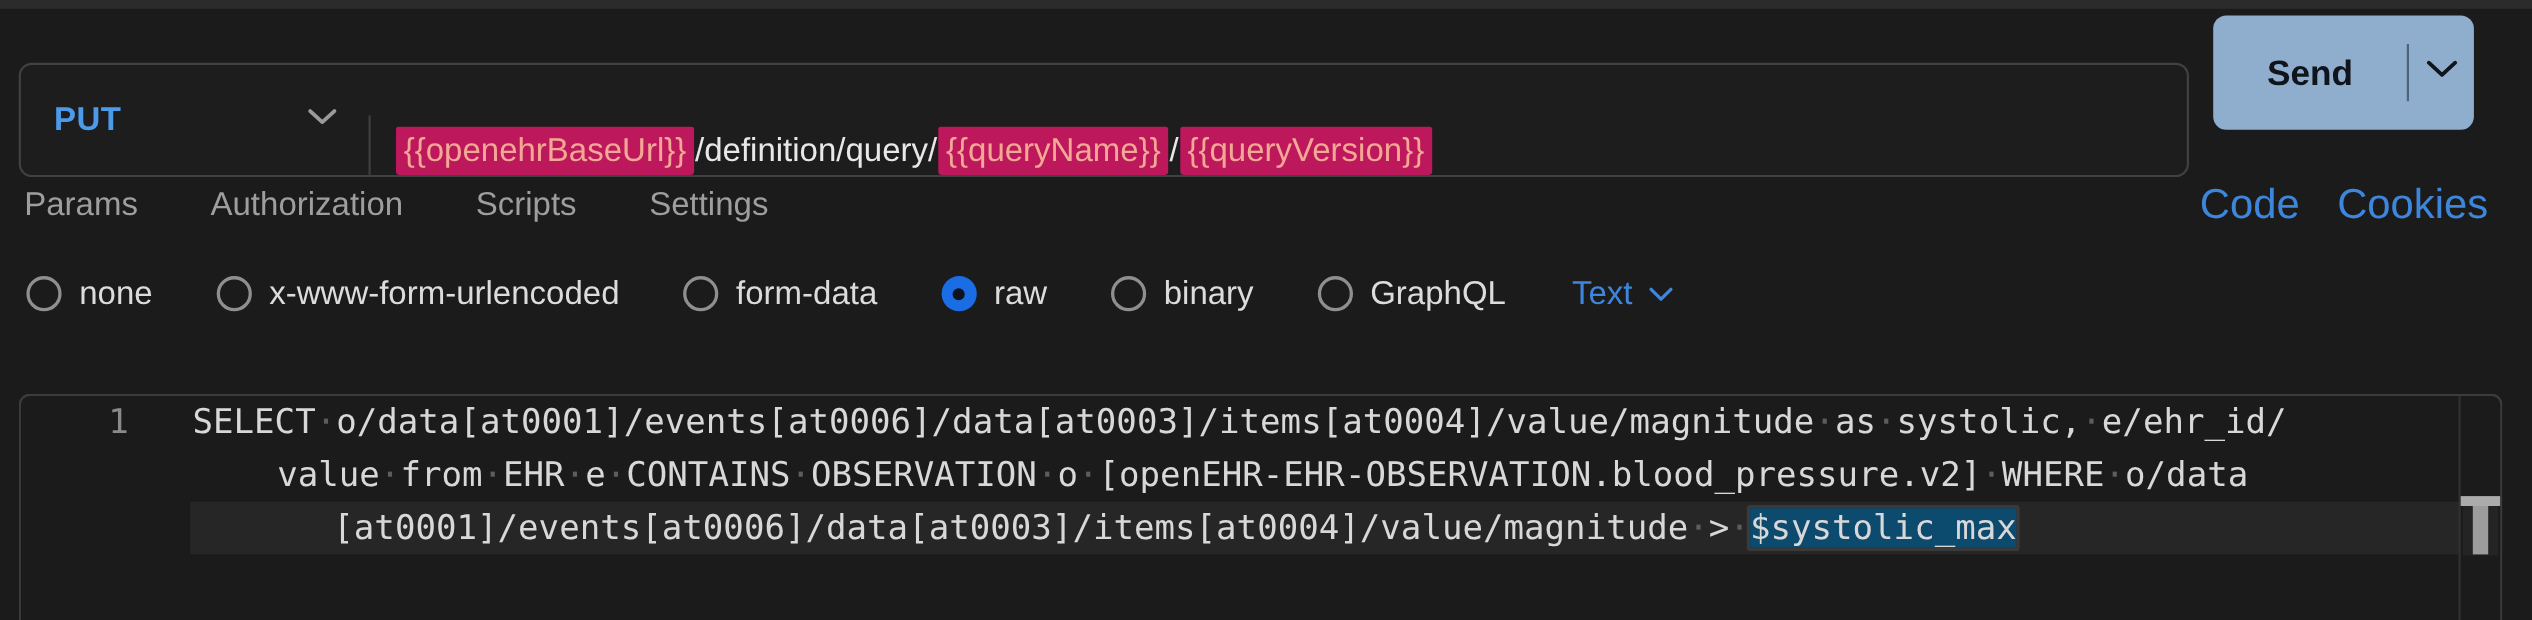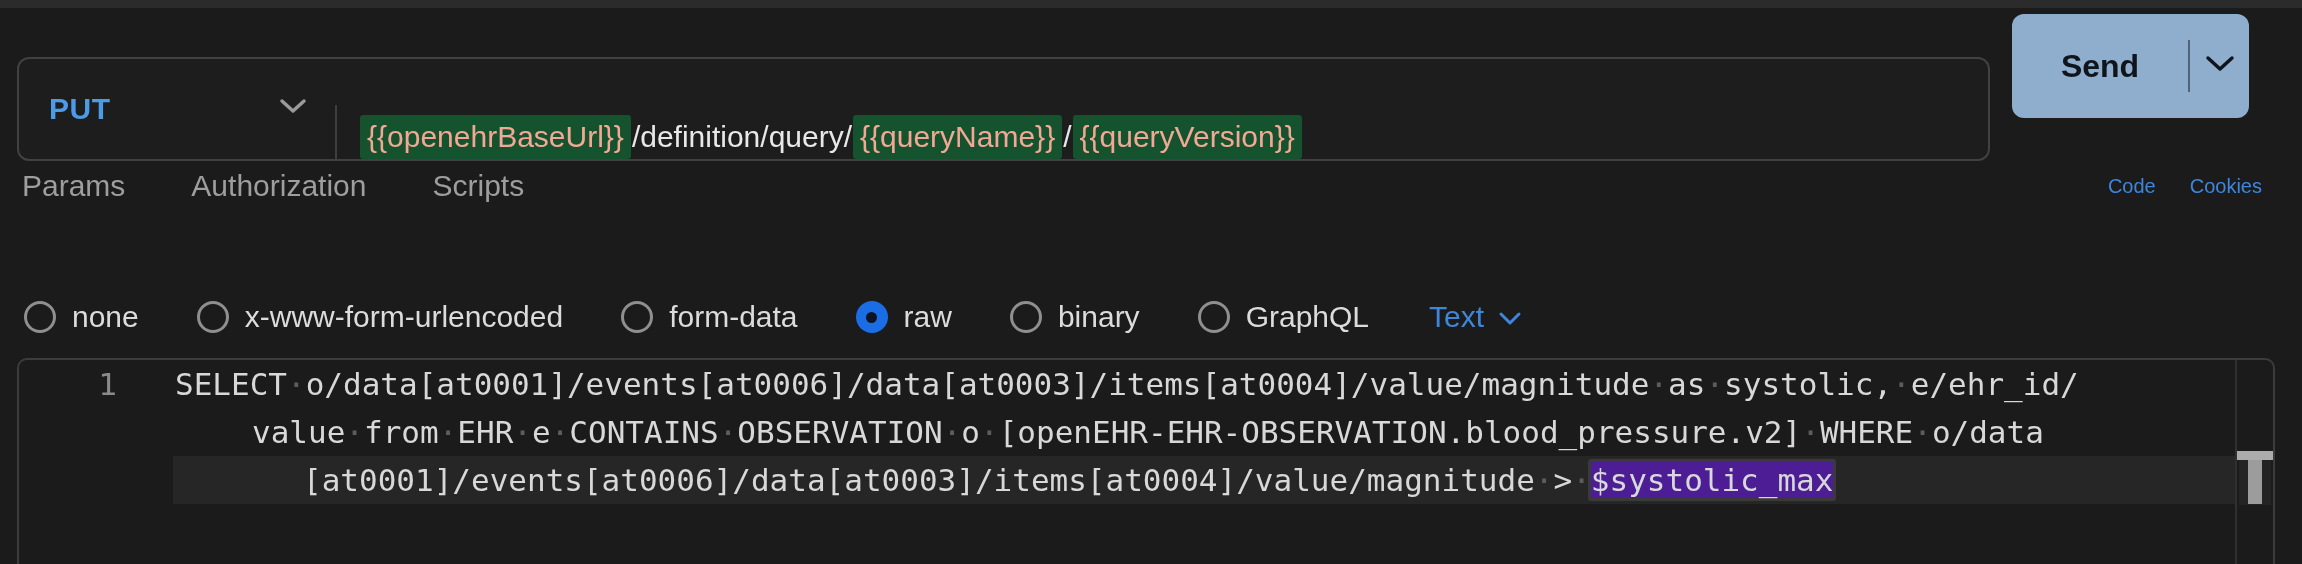--- a/index.html
+++ b/index.html
@@ -22,21 +22,21 @@
     width:316px; padding:0 28px 0 30px; box-sizing:border-box; height:100%;
     cursor:pointer;
   }
   .method-label { color:#4C9BE8; font-size:30px; font-weight:bold; letter-spacing:.5px; }
   .url-divider { width:2px; height:54px; background:#3e3e3e; flex:none; }
   .url-field {
     flex:1; display:flex; align-items:center; padding-left:22px;
     font-size:30px; color:#e8e8e8; white-space:pre; overflow:hidden;
   }
   .url-var {
-    background:#14532d; color:#F2A894; padding:5px 7px; border-radius:3px; margin:0 1px;
+    background:#be185d; color:#F2A894; padding:5px 7px; border-radius:3px; margin:0 1px;
   }
 
   
   .send-btn {
     position:absolute; left:2012px; top:14px; width:237px; height:104px;
     background:#8FAECE; border-radius:12px; display:flex; align-items:center;
   }
   .send-main {
     width:176px; height:100%; display:flex; align-items:center; justify-content:center;
     font-size:32px; font-weight:bold; color:#10141B; cursor:pointer;
@@ -55,28 +55,28 @@
   }
   .tab .count { color:#42A169; }
   .tab.active { color:#EDEDED; }
   .tab .underline {
     position:absolute; left:-4px; right:-4px; bottom:12px; height:6px;
     border-radius:3px; background:#9EB7CE;
   }
   .tab .dot { width:18px; height:18px; border-radius:50%; background:#26B551; }
   .header-links {
     position:absolute; top:130px; right:40px; height:112px;
-    display:flex; align-items:center; gap:34px; color:#3E86DB; font-size:20px;
+    display:flex; align-items:center; gap:34px; color:#3E86DB; font-size:38px;
   }
   .header-links span { cursor:pointer; }
 
   
   .body-types {
     position:absolute; top:250px; left:24px; height:84px;
-    display:flex; align-items:flex-end; gap:58px; font-size:30px; color:#DCDCDC;
+    display:flex; align-items:flex-start; gap:58px; font-size:30px; color:#DCDCDC;
   }
   .radio { display:flex; align-items:center; gap:16px; cursor:pointer; white-space:pre; }
   .radio-circle {
     width:32px; height:32px; border-radius:50%;
     border:3px solid #8f8f8f; box-sizing:border-box; flex:none; position:relative;
   }
   .radio-circle.selected { border:none; background:#1A6DE5; }
   .radio-circle.selected::after {
     content:""; position:absolute; left:50%; top:50%; width:11px; height:11px;
     margin:-5.5px 0 0 -5.5px; border-radius:50%; background:#0D1320;
@@ -96,21 +96,21 @@
   .code-line { position:relative; height:48px; line-height:48px; white-space:pre; }
   .code-line .num { position:absolute; left:0; top:0; width:98px; text-align:right; color:#8a8a8a; }
   .code-line .txt { position:absolute; top:0; z-index:1; }
   .l1 .txt { left:156px; }
   .l2 .txt { left:233px; }
   .l3 .txt { left:284px; }
   .code-line.current::before {
     content:""; position:absolute; left:154px; right:36px; top:0; bottom:0;
     background:#262626;
   }
-  .tok-hl { background:#4c1d95; box-shadow:0 0 0 3px #3A3A3A; border-radius:1px;text-align:right; }
+  .tok-hl { background:#0c4a6e; box-shadow:0 0 0 3px #3A3A3A; border-radius:1px;text-align:right; }
   .ws { color:#5D5D5D; }
 
   .ruler-band  { position:absolute; right:2px;  width:32px; top:95px;  height:50px; background:#242424; }
   .cursor-cap  { position:absolute; right:0;    width:36px; top:91px;  height:9px;  background:#ABABAB; }
   .thumb-stem  { position:absolute; right:11px; width:14px; top:100px; height:44px; background:#9C9C9C; cursor:pointer; }
 </style>
 </head>
 <body>
 
 <div id="app">
@@ -142,20 +142,21 @@
             <polyline points="3,3 15,14 27,3" stroke="#10141B" stroke-width="3.5" fill="none" stroke-linecap="round" stroke-linejoin="round"></polyline>
           </svg>
       </span>
     </div>
   </div>
 
   <div class="tabs">
     <div class="tab"><span>Params</span></div>
     <div class="tab"><span>Authorization</span></div>
     <div class="tab"><span>Scripts</span></div>
+    <div class="tab"><span>Settings</span></div>
   </div>
   <div class="header-links">
     <span>Code</span>
     <span>Cookies</span>
   </div>
 
   <div class="body-types">
     <div class="radio">
       <span class="radio-circle"></span>
       <span>none</span>

